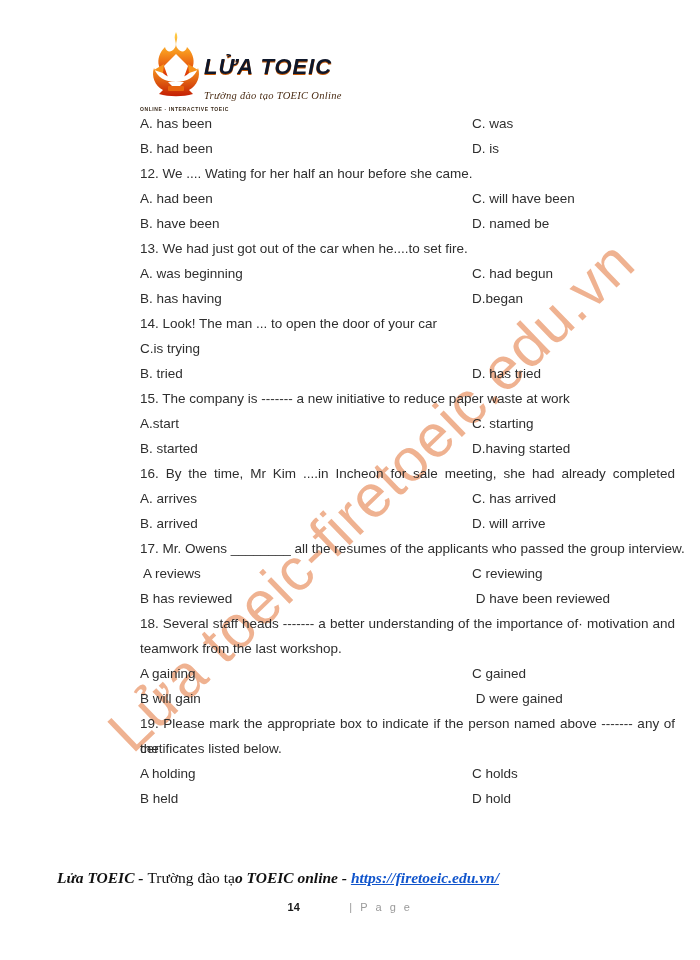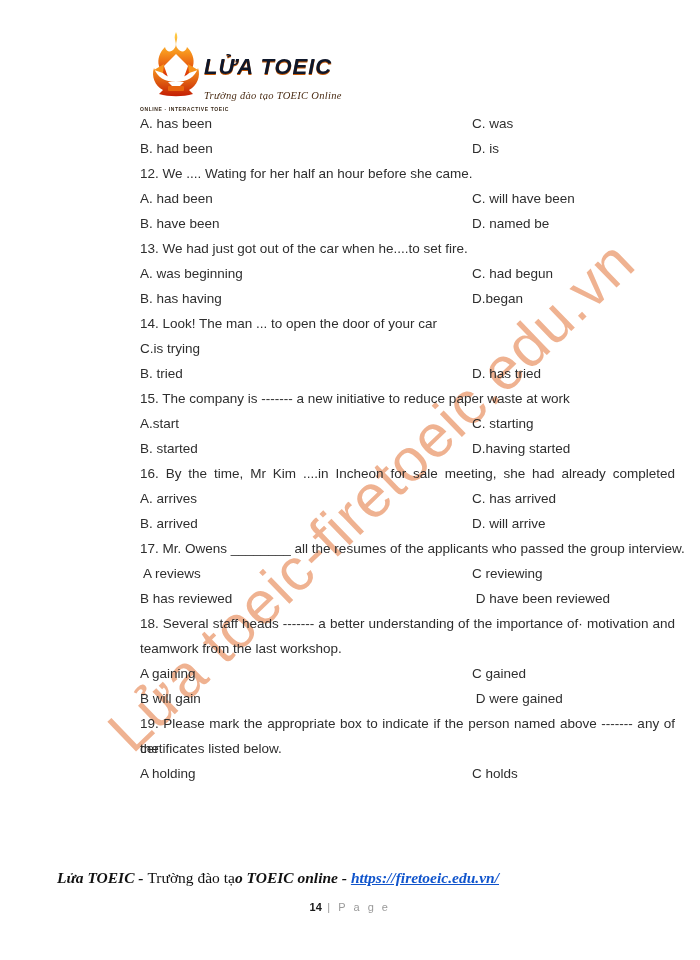--- a/index.html
+++ b/index.html
@@ -54,21 +54,21 @@
   }
   .footer span,.footer a{white-space:pre-wrap;}
   .f-bi{font-weight:bold;font-style:italic;}
   .f-n{font-weight:normal;font-style:normal;}
   .f-link{font-weight:bold;font-style:italic;color:#1155cc;text-decoration:underline;}
   .pagenum{
     position:absolute;left:0;top:901px;width:700px;text-align:center;z-index:1;
     font-size:11px;color:#1a1a1a;
   }
   .pn-bold{font-weight:bold;}
-  .pn-gray{color:#9a9a9a;letter-spacing:2.5px;}
+  .pn-gray{color:#9a9a9a;letter-spacing:2.5px;padding-left:44px;}
 </style>
 </head>
 <body>
 
 <div class="page">
 
   <div class="watermark">Lửa toeic-firetoeic.edu.vn</div>
 
   <header class="logo">
     <div class="logo-inner">
@@ -120,20 +120,21 @@
       <div class="row q">17. Mr. Owens ________ all the resumes of the applicants who passed the group interview.</div>
       <div class="row pair"><span class="opt-left"> A reviews</span><span class="opt-right">C reviewing</span></div>
       <div class="row pair"><span class="opt-left">B has reviewed</span><span class="opt-right"> D have been reviewed</span></div>
       <div class="row q justify">18. Several staff heads ------- a better understanding of the importance of· motivation and</div>
       <div class="row q">teamwork from the last workshop.</div>
       <div class="row pair"><span class="opt-left">A gaining</span><span class="opt-right">C gained</span></div>
       <div class="row pair"><span class="opt-left">B will gain</span><span class="opt-right"> D were gained</span></div>
       <div class="row q justify">19. Please mark the appropriate box to indicate if the person named above ------- any of the</div>
       <div class="row q">certificates listed below.</div>
       <div class="row pair"><span class="opt-left">A holding</span><span class="opt-right">C holds</span></div>
+      <div class="row pair"><span class="opt-left">B held</span><span class="opt-right">D hold</span></div>
     </main>
 
   <footer class="footer">
     <span class="f-bi">Lửa TOEIC - </span><span class="f-n">Trường đào tạ</span><span class="f-bi">o TOEIC online - </span><a class="f-link" href="#">https://firetoeic.edu.vn/</a>
   </footer>
 
   <div class="pagenum">
     <span class="pn-bold">14</span><span class="pn-gray"> | P a g e</span>
   </div>
 

